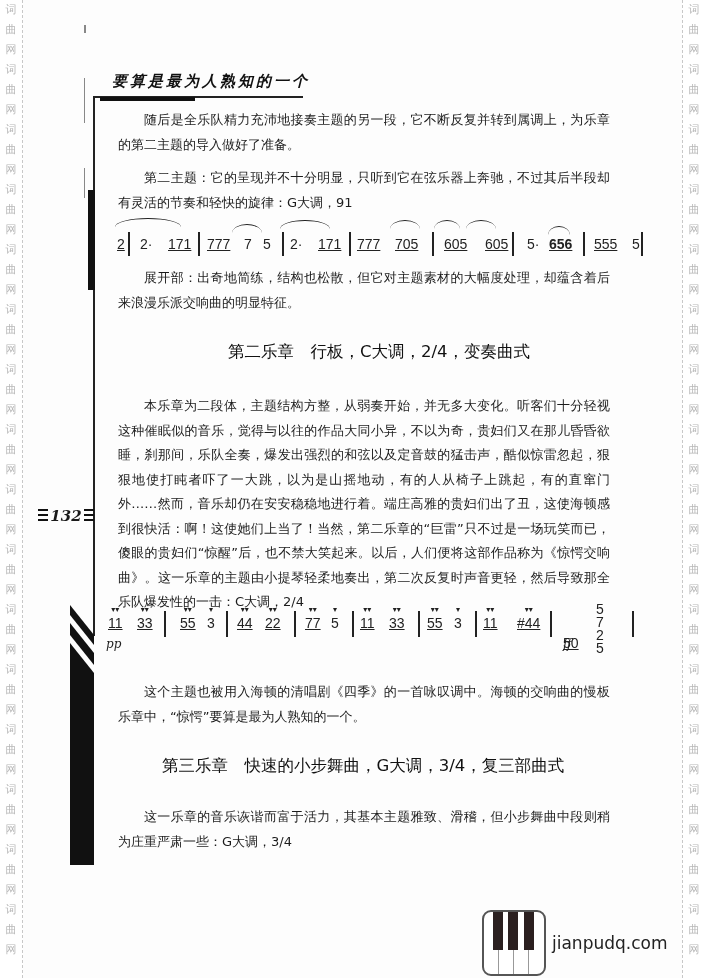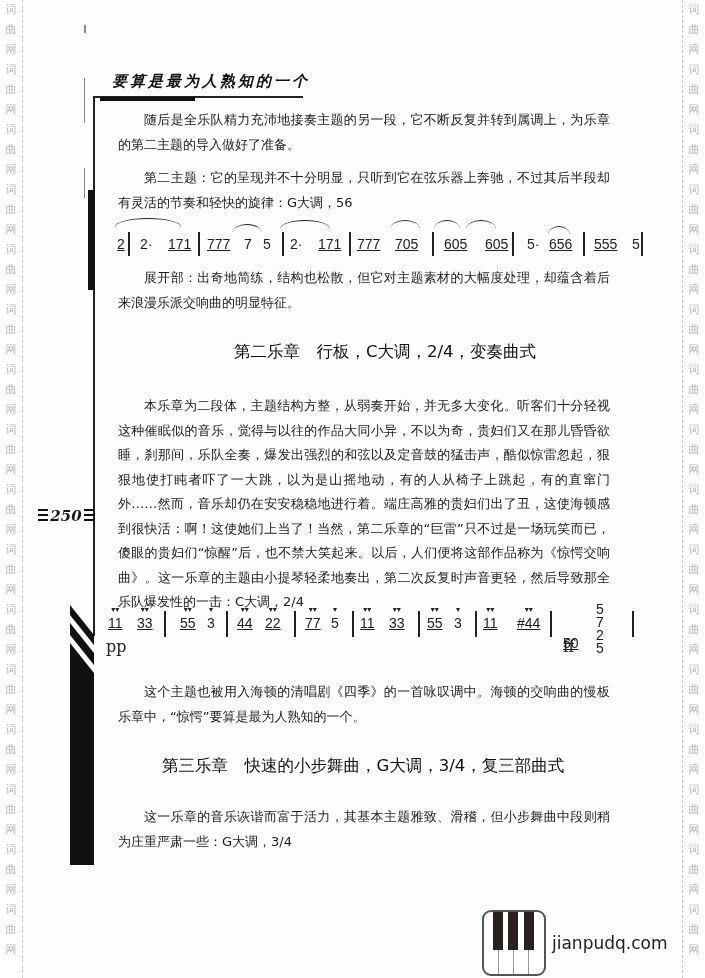--- a/index.html
+++ b/index.html
@@ -51,21 +51,21 @@
   .heading {
     position: absolute; font-family: "DejaVu Sans", sans-serif; font-size: 16.5px; color: #111;
     white-space: pre;
   }
   .score {
     position: absolute; font-family: "Liberation Sans", sans-serif; font-size: 14px; color: #222;
   }
   .score .note { position: absolute; }
   .score .u { text-decoration: underline; }
   .score .bar { position: absolute; width: 2px; background: #222; }
-  .score .dyn { position: absolute; font-family: "DejaVu Serif", serif; font-size: 16px; }
+  .score .dyn { position: absolute; font-family: "DejaVu Serif", serif; font-style: italic; font-size: 12px; }
   .slur { position: absolute; border-top: 1.5px solid #222; border-radius: 50% 50% 0 0 / 100% 100% 0 0; height: 8px; }
   .logo {
     position: absolute; left: 482px; top: 910px; width: 200px; height: 66px;
     display: flex; align-items: center;
   }
   .piano {
     width: 60px; height: 62px; border: 2px solid #555; border-radius: 9px; position: relative; background: #fff; overflow: hidden;
   }
   .piano .wk { position: absolute; top: 0; bottom: 0; width: 1px; background: #999; }
   .piano .bk { position: absolute; top: 0; height: 38px; width: 10px; background: #2b2020; }
@@ -249,47 +249,47 @@
 
 <div class="frame-line-top"></div>
 <div class="frame-bar-top"></div>
 <div class="frame-line-v"></div>
 <div class="frame-thick"></div>
 
 <div class="running-title">要算是最为人熟知的一个</div>
 
 <div class="pagenum">
   <div class="lines"></div>
-  <span>250</span>
+  <span>132</span>
 </div>
 
 <svg class="stripe-deco" viewBox="0 0 24 260">
   <polygon points="0,0 24,30 24,40 0,10" fill="#111"></polygon>
   <polygon points="0,18 24,48 24,60 0,30" fill="#111"></polygon>
   <polygon points="0,38 24,68 24,260 0,260" fill="#111"></polygon>
 </svg>
 
 <div class="para" style="top:108px;">随后是全乐队精力充沛地接奏主题的另一段，它不断反复并转到属调上，为乐章的第二主题的导入做好了准备。</div>
-<div class="para" style="top:166px;">第二主题：它的呈现并不十分明显，只听到它在弦乐器上奔驰，不过其后半段却有灵活的节奏和轻快的旋律：G大调，56</div>
+<div class="para" style="top:166px;">第二主题：它的呈现并不十分明显，只听到它在弦乐器上奔驰，不过其后半段却有灵活的节奏和轻快的旋律：G大调，91</div>
 
 <div class="score" style="left:0;top:228px;width:705px;height:40px;" id="score1">
     <span class="note u" style="left: 117px; top: 8px;">2</span>
     <span class="note " style="left: 140px; top: 8px;">2·</span>
     <span class="note u" style="left: 168px; top: 8px;">171</span>
     <span class="note u" style="left: 207px; top: 8px;">777</span>
     <span class="note " style="left: 244px; top: 8px;">7</span>
     <span class="note " style="left: 263px; top: 8px;">5</span>
     <span class="note " style="left: 290px; top: 8px;">2·</span>
     <span class="note u" style="left: 318px; top: 8px;">171</span>
     <span class="note u" style="left: 357px; top: 8px;">777</span>
     <span class="note u" style="left: 395px; top: 8px; text-decoration: underline;">705</span>
     <span class="note u" style="left: 444px; top: 8px;">605</span>
     <span class="note u" style="left: 485px; top: 8px;">605</span>
     <span class="note " style="left: 527px; top: 8px;">5·</span>
-    <span class="note u" style="left: 549px; top: 8px;">656</span>
+    <span class="note u" style="left: 549px; top: 8px; font-weight: bold;">656</span>
     <span class="note u" style="left: 594px; top: 8px;">555</span>
     <span class="note " style="left: 632px; top: 8px;">5</span>
     <div class="bar" style="left: 128px; top: 4px; height: 24px;"></div>
     <div class="bar" style="left: 198px; top: 4px; height: 24px;"></div>
     <div class="bar" style="left: 282px; top: 4px; height: 24px;"></div>
     <div class="bar" style="left: 349px; top: 4px; height: 24px;"></div>
     <div class="bar" style="left: 432px; top: 4px; height: 24px;"></div>
     <div class="bar" style="left: 512px; top: 4px; height: 24px;"></div>
     <div class="bar" style="left: 583px; top: 4px; height: 24px;"></div>
     <div class="bar" style="left: 641px; top: 4px; height: 24px;"></div>
@@ -297,21 +297,21 @@
     <div class="slur" style="left: 232px; top: -4px; width: 30px;"></div>
     <div class="slur" style="left: 280px; top: -8px; width: 50px;"></div>
     <div class="slur" style="left: 390px; top: -8px; width: 30px;"></div>
     <div class="slur" style="left: 434px; top: -8px; width: 26px;"></div>
     <div class="slur" style="left: 466px; top: -8px; width: 30px;"></div>
     <div class="slur" style="left: 548px; top: -2px; width: 22px;"></div>
   </div>
 
 <div class="para" style="top:266px;">展开部：出奇地简练，结构也松散，但它对主题素材的大幅度处理，却蕴含着后来浪漫乐派交响曲的明显特征。</div>
 
-<div class="heading" style="left:234px;top:341px;">第二乐章　行板，C大调，2/4，变奏曲式</div>
+<div class="heading" style="left:228px;top:341px;">第二乐章　行板，C大调，2/4，变奏曲式</div>
 
 <div class="para" style="top:394px;">本乐章为二段体，主题结构方整，从弱奏开始，并无多大变化。听客们十分轻视这种催眠似的音乐，觉得与以往的作品大同小异，不以为奇，贵妇们又在那儿昏昏欲睡，刹那间，乐队全奏，爆发出强烈的和弦以及定音鼓的猛击声，酷似惊雷忽起，狠狠地使打盹者吓了一大跳，以为是山摇地动，有的人从椅子上跳起，有的直窜门外……然而，音乐却仍在安安稳稳地进行着。端庄高雅的贵妇们出了丑，这使海顿感到很快活：啊！这使她们上当了！当然，第二乐章的“巨雷”只不过是一场玩笑而已，傻眼的贵妇们“惊醒”后，也不禁大笑起来。以后，人们便将这部作品称为《惊愕交响曲》。这一乐章的主题由小提琴轻柔地奏出，第二次反复时声音更轻，然后导致那全乐队爆发性的一击：C大调，2/4</div>
 
 <div class="score" style="left:0;top:607px;width:705px;height:60px;" id="score2">
     <span class="note u" style="left: 108px; top: 8px;">11<span style="position: absolute; left: 0px; right: 0px; top: -10px; text-align: center; font-size: 8px;">▾▾</span></span>
     <span class="note u" style="left: 137px; top: 8px;">33<span style="position: absolute; left: 0px; right: 0px; top: -10px; text-align: center; font-size: 8px;">▾▾</span></span>
     <span class="note u" style="left: 180px; top: 8px;">55<span style="position: absolute; left: 0px; right: 0px; top: -10px; text-align: center; font-size: 8px;">▾▾</span></span>
     <span class="note " style="left: 207px; top: 8px;">3<span style="position: absolute; left: 0px; right: 0px; top: -10px; text-align: center; font-size: 8px;">▾</span></span>
     <span class="note u" style="left: 237px; top: 8px;">44<span style="position: absolute; left: 0px; right: 0px; top: -10px; text-align: center; font-size: 8px;">▾▾</span></span>
     <span class="note u" style="left: 265px; top: 8px;">22<span style="position: absolute; left: 0px; right: 0px; top: -10px; text-align: center; font-size: 8px;">▾▾</span></span>

